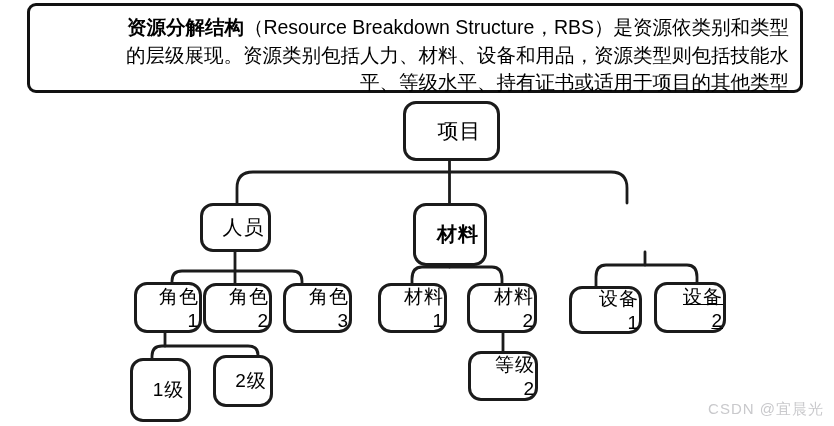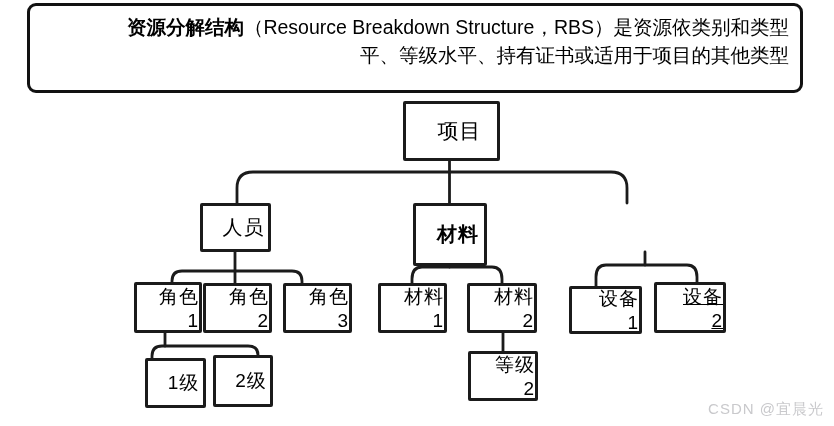--- a/index.html
+++ b/index.html
@@ -39,62 +39,63 @@
     stroke-width: 2.8;
     fill: none;
     stroke-linecap: round;
   }
   
   .node {
     position: absolute;
     box-sizing: border-box;
     background: #ffffff;
     border: 3px solid #1b1b1b;
-    border-radius: 2px;
+    border-radius: 13px;
     display: flex;
     align-items: center;
     justify-content: center;
     font-size: 19px;
     color: #000000;
     letter-spacing: 1px;
     font-weight: 500;
     padding-left: 16px;
   }
   #n-project    { left:403px; top:101px; width:97px; height:60px; font-size:21px; }
   #n-personnel  { left:200px; top:203px; width:71px; height:49px; font-size:20px; }
   #n-material   { left:413px; top:203px; width:74px; height:63px; font-size:20px;font-weight:bold; }
   #n-equipment  { left:605px; top:203px; width:70px; height:49px; font-size:20px; }
   #n-role1      { left:120px; top:282px; width:68px; height:51px;margin-left:14px; }
   #n-role2      { left:203px; top:283px; width:69px; height:50px; }
   #n-role3      { left:283px; top:283px; width:69px; height:50px; }
   #n-material1  { left:378px; top:283px; width:69px; height:50px; }
   #n-material2  { left:467px; top:283px; width:70px; height:50px; }
   #n-equipment1 { left:569px; top:286px; width:73px; height:48px; }
   #n-equipment2 { left:654px; top:282px; width:72px; height:51px;text-decoration:underline; }
-  #n-level1     { left:130px; top:358px; width:61px; height:50px;margin-left:15px; }
+  #n-level1     { left:130px; top:358px; width:61px; height:64px; }
   #n-level2     { left:213px; top:355px; width:60px; height:52px; }
   #n-grade2     { left:468px; top:351px; width:70px; height:50px; }
   
   .watermark {
     position: absolute;
     right: 10px; bottom: 7px;
     font-size: 15px;
     color: #c9c9cc;
     letter-spacing: 1px;
     font-weight: 500;
     margin-left: 32px;
   }
 </style>
 </head>
 <body>
 
 <div class="canvas">
 
   <div class="desc">
     <div><span class="lead">资源分解结构</span><span>（Resource Breakdown Structure，RBS）是资源依类别和类型</span></div>
+    <div>的层级展现。资源类别包括人力、材料、设备和用品，资源类型则包括技能水</div>
     <div>平、等级水平、持有证书或适用于项目的其他类型</div>
   </div>
 
   <svg class="connectors" width="834" height="426" viewBox="0 0 834 426">
     <path d="M449.5,161 L449.5,203"></path>
     <path d="M237,203 L237,188 Q237,172 253,172 L611,172 Q627,172 627,188 L627,203"></path>
     <path d="M235,252 L235,283"></path>
     <path d="M172,283 L172,281 Q172,271 182,271 L292,271 Q302,271 302,281 L302,283"></path>
     <path d="M165,333 L165,346"></path>
     <path d="M152,358 L152,356 Q152,346 162,346 L248,346 Q258,346 258,355 L258,356"></path>

